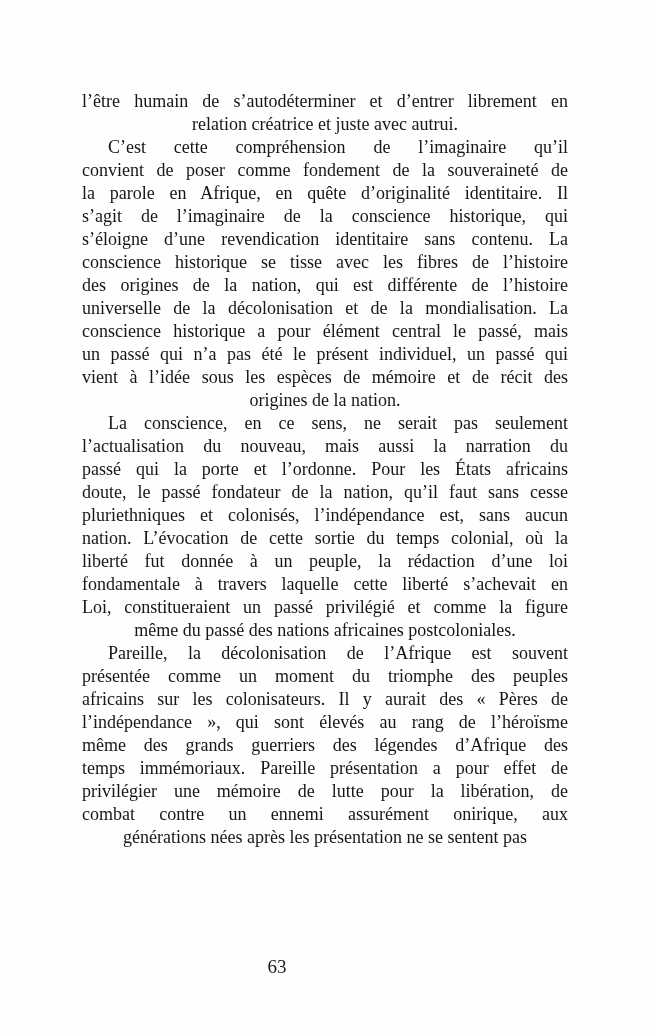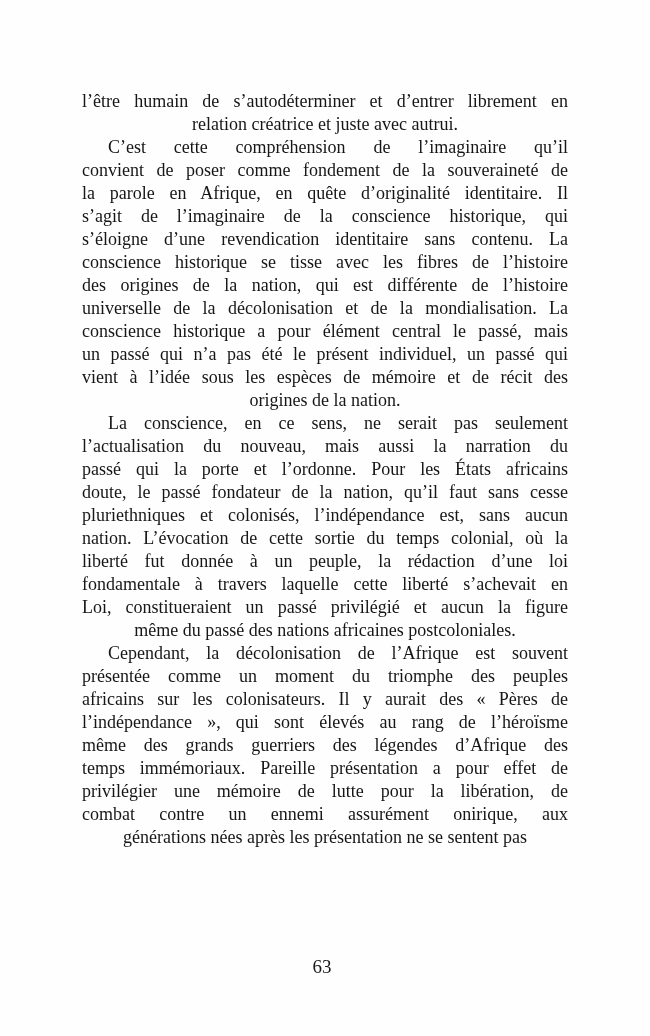--- a/index.html
+++ b/index.html
@@ -41,21 +41,20 @@
   }
   .pagenum {
     position: absolute;
     left: 0;
     top: 955px;
     width: 554px;
     text-align: center;
     font-size: 19px;
     line-height: 23px;
     color: #1a1a1a;
-    padding-left: 45px;
   }
 </style>
 </head>
 <body>
 
 <div class="page">
   <div class="textblock">
       <div class="paragraph">
         <div class="line just">l’être humain de s’autodéterminer et d’entrer librement en</div>
         <div class="line">relation créatrice et juste avec autrui.</div>
@@ -76,25 +75,25 @@
       </div>
       <div class="paragraph">
         <div class="line just indent">La conscience, en ce sens, ne serait pas seulement</div>
         <div class="line just">l’actualisation du nouveau, mais aussi la narration du</div>
         <div class="line just">passé qui la porte et l’ordonne. Pour les États africains</div>
         <div class="line just">doute, le passé fondateur de la nation, qu’il faut sans cesse</div>
         <div class="line just">pluriethniques et colonisés, l’indépendance est, sans aucun</div>
         <div class="line just">nation. L’évocation de cette sortie du temps colonial, où la</div>
         <div class="line just">liberté fut donnée à un peuple, la rédaction d’une loi</div>
         <div class="line just">fondamentale à travers laquelle cette liberté s’achevait en</div>
-        <div class="line just">Loi, constitueraient un passé privilégié et aucun la figure</div>
+        <div class="line just">Loi, constitueraient un passé privilégié et comme la figure</div>
         <div class="line">même du passé des nations africaines postcoloniales.</div>
       </div>
       <div class="paragraph">
-        <div class="line just indent">Cependant, la décolonisation de l’Afrique est souvent</div>
+        <div class="line just indent">Pareille, la décolonisation de l’Afrique est souvent</div>
         <div class="line just">présentée comme un moment du triomphe des peuples</div>
         <div class="line just">africains sur les colonisateurs. Il y aurait des « Pères de</div>
         <div class="line just">l’indépendance », qui sont élevés au rang de l’héroïsme</div>
         <div class="line just">même des grands guerriers des légendes d’Afrique des</div>
         <div class="line just">temps immémoriaux. Pareille présentation a pour effet de</div>
         <div class="line just">privilégier une mémoire de lutte pour la libération, de</div>
         <div class="line just">combat contre un ennemi assurément onirique, aux</div>
         <div class="line">générations nées après les présentation ne se sentent pas</div>
       </div>
     </div>

